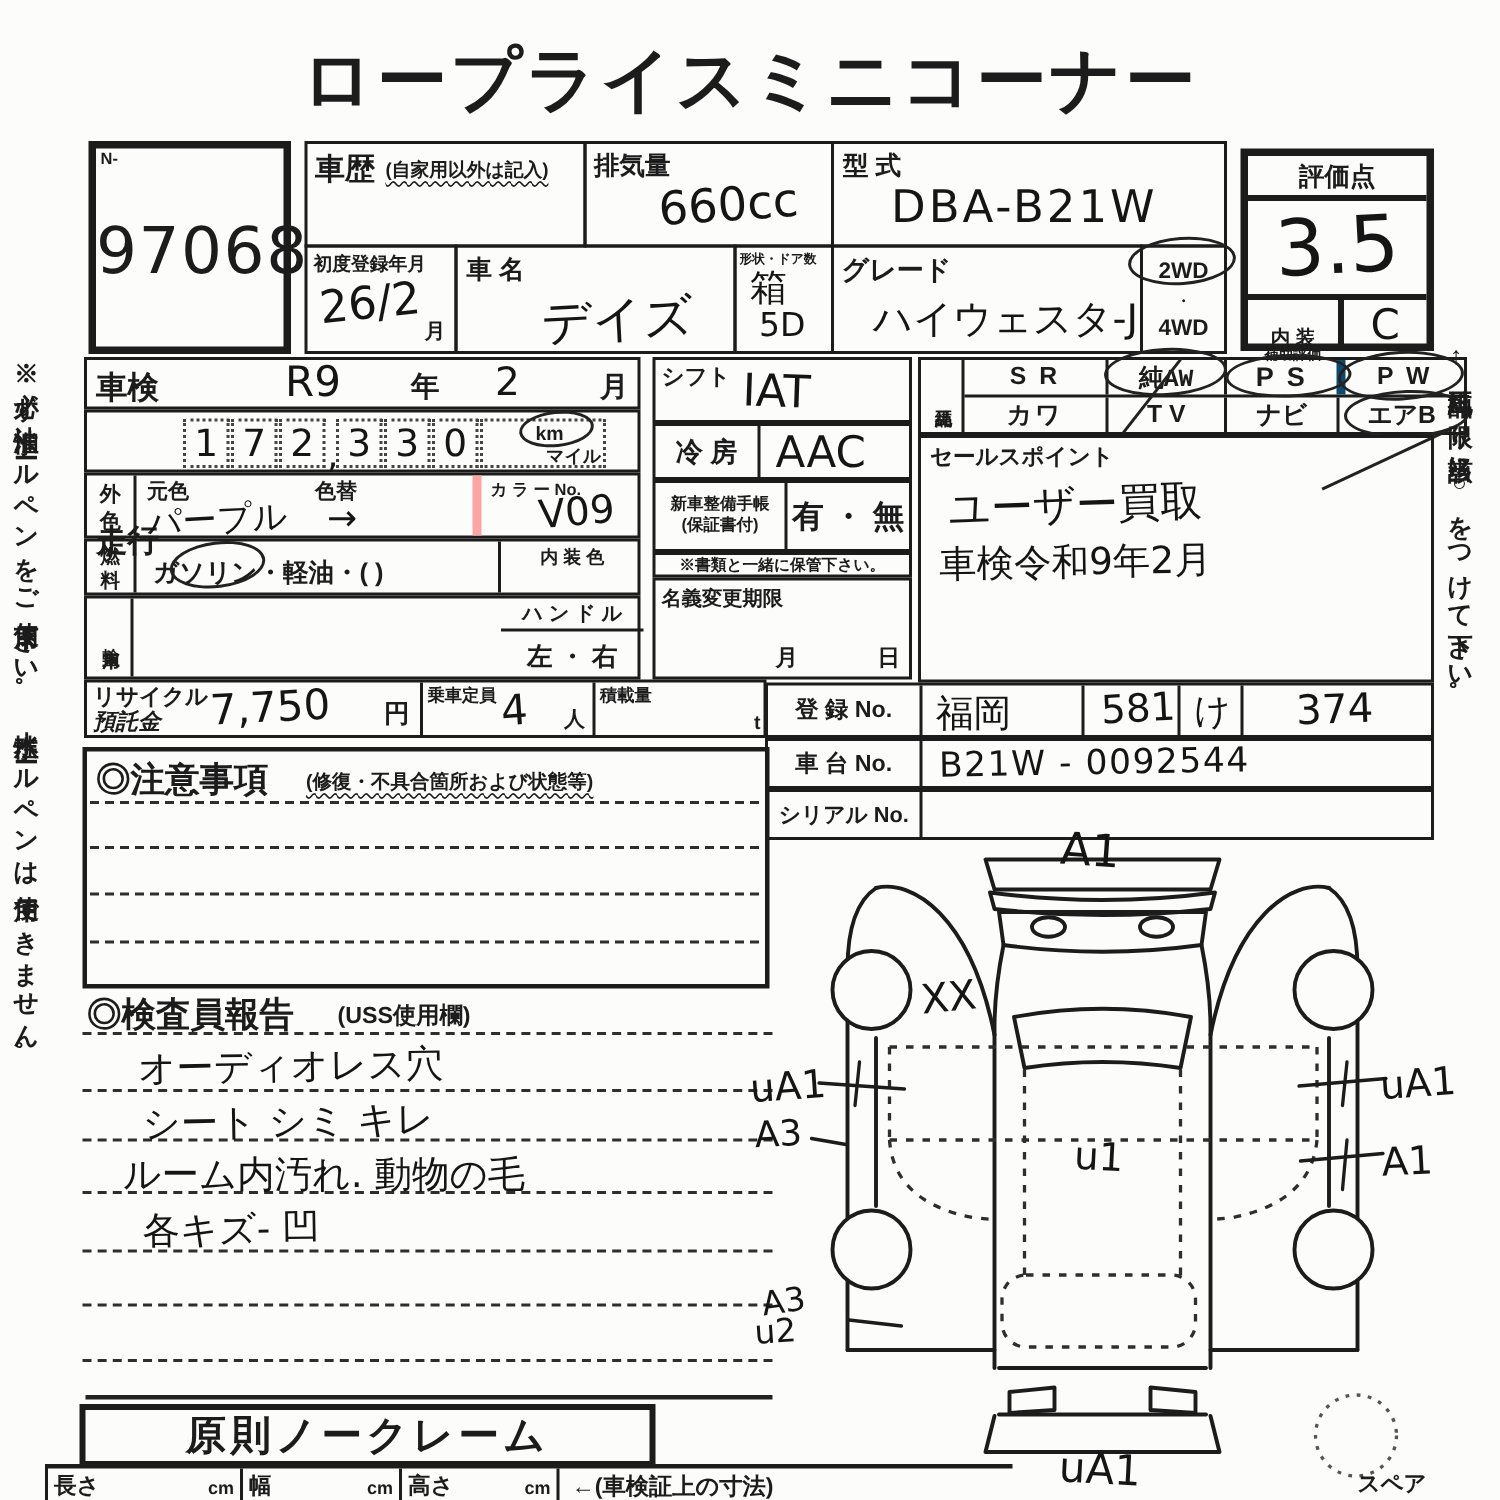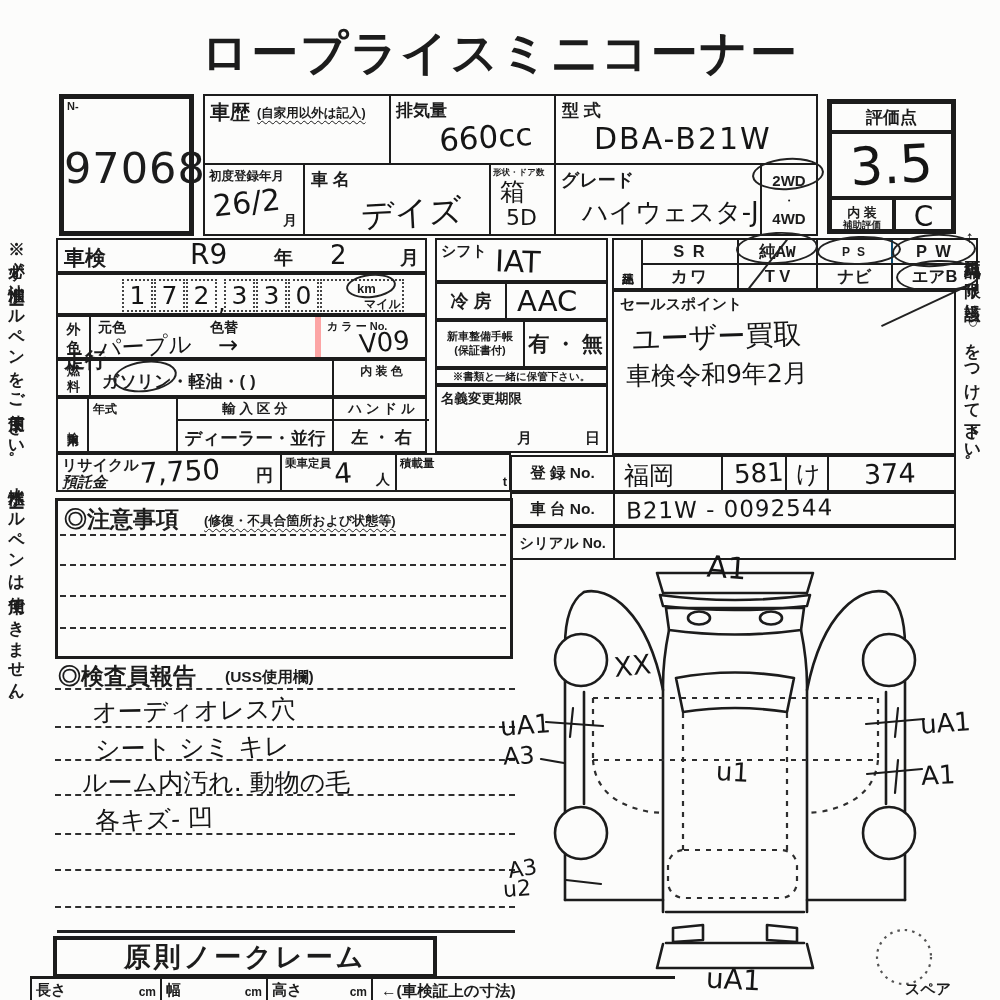--- a/index.html
+++ b/index.html
@@ -67,21 +67,21 @@
   <div class="oval" style="left:752px;top:158px;width:72px;height:32px;transform:rotate(-4deg);"></div>
 
   <div class="cell" style="left:827px;top:99px;width:129px;height:135px;border-width:5px;">
     <div style="height:26px;border-bottom:4px solid #1c1c1c;display:flex;align-items:center;justify-content:center;">
       <span class="lbl" style="font-size:17px;">評価点</span>
     </div>
     <div style="height:62px;border-bottom:4px solid #1c1c1c;display:flex;align-items:center;justify-content:center;">
       <span class="hw" style="font-size:52px;transform:rotate(-3deg);">3.5</span>
     </div>
     <div style="display:flex;height:33px;">
-      <div style="width:60px;border-right:4px solid #1c1c1c;text-align:center;line-height:1.05;padding-top:6px;">
+      <div style="width:60px;border-right:4px solid #1c1c1c;text-align:center;line-height:1.05;padding-top:18px;">
         <div class="lbl" style="font-size:13px;">内 装</div>
         <div class="lbl" style="font-size:9.5px;">補助評価</div>
       </div>
       <div class="ctr" style="flex:1;">
         <span class="hw" style="font-size:28px;">C</span>
       </div>
     </div>
   </div>
 
   <div class="cell" style="left:56px;top:238px;width:371px;height:35px;">
@@ -144,27 +144,20 @@
     <div class="abs" style="left:274px;top:0;width:97px;height:100%;border-left:2px solid #1c1c1c;">
       <div class="lbl" style="text-align:center;font-size:12px;padding-top:2px;">内 装 色</div>
     </div>
   </div>
   <div class="oval" style="left:113px;top:361px;width:64px;height:31px;transform:rotate(-7deg);"></div>
 
   <div class="cell" style="left:56px;top:397px;width:371px;height:56px;">
     <div class="abs ctr" style="left:0;top:0;width:31px;height:100%;border-right:2px solid #1c1c1c;">
       <span class="vtext" style="font-size:11.5px;letter-spacing:1px;">輸入車用</span>
     </div>
-    <div class="abs" style="left:31px;top:0;width:89px;height:100%;border-right:2px solid #1c1c1c;">
-      <span class="abs lbl" style="left:4px;top:2px;font-size:12px;">年式</span>
-    </div>
-    <div class="abs" style="left:120px;top:0;width:156px;height:100%;border-right:2px solid #1c1c1c;">
-      <div class="lbl" style="text-align:center;font-size:13.5px;border-bottom:2px solid #1c1c1c;padding:1px 0;">輸 入 区 分</div>
-      <div class="lbl" style="text-align:center;font-size:17.5px;padding-top:5px;">ディーラー・並行</div>
-    </div>
     <div class="abs" style="left:276px;top:0;width:95px;height:100%;">
       <div class="lbl" style="text-align:center;font-size:13.5px;border-bottom:2px solid #1c1c1c;padding:1px 0;">ハ ン ド ル</div>
       <div class="lbl" style="text-align:center;font-size:17px;padding-top:5px;">左 ・ 右</div>
     </div>
   </div>
 
   <div class="cell" style="left:56px;top:453px;width:455px;height:39px;">
     <div class="abs" style="left:4px;top:2px;line-height:1.1;">
       <div class="lbl" style="font-size:15px;">リサイクル</div>
       <div class="lbl" style="font-size:15px;font-style:italic;">預託金</div>
@@ -211,21 +204,21 @@
   </div>
 
   <div class="cell" style="left:612px;top:238px;width:366px;height:52px;display:flex;">
     <div class="ctr" style="width:27px;border-right:2px solid #1c1c1c;">
       <span class="vtext" style="font-size:11.5px;">純正品</span>
     </div>
     <div style="flex:1;display:flex;flex-direction:column;">
       <div style="flex:1;display:flex;border-bottom:2px solid #1c1c1c;">
         <div class="ctr lbl" style="width:94px;border-right:2px solid #1c1c1c;font-size:16.5px;letter-spacing:2px;">S R</div>
         <div class="ctr lbl" style="width:77px;border-right:2px solid #1c1c1c;font-size:16.5px;font-family:Liberation Mono, monospace;">純AW</div>
-        <div class="ctr lbl" style="width:73px;border-right:2px solid #0c4a6e;font-size:12px;letter-spacing:2px;">P S</div>
+        <div class="ctr lbl" style="width:73px;border-right:6px solid #0c4a6e;font-size:18px;letter-spacing:2px;">P S</div>
         <div class="ctr lbl" style="flex:1;font-size:16.5px;letter-spacing:2px;">P W</div>
       </div>
       <div style="flex:1;display:flex;">
         <div class="ctr lbl" style="width:94px;border-right:2px solid #1c1c1c;font-size:16.5px;letter-spacing:2px;">カワ</div>
         <div class="ctr lbl" style="width:77px;border-right:2px solid #1c1c1c;font-size:16.5px;">T V</div>
         <div class="ctr lbl" style="width:73px;border-right:2px solid #1c1c1c;font-size:16.5px;">ナビ</div>
         <div class="ctr lbl" style="flex:1;font-size:16.5px;">エアB</div>
       </div>
     </div>
   </div>

